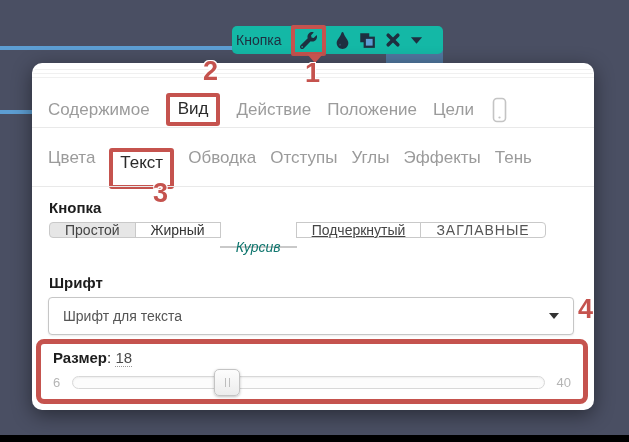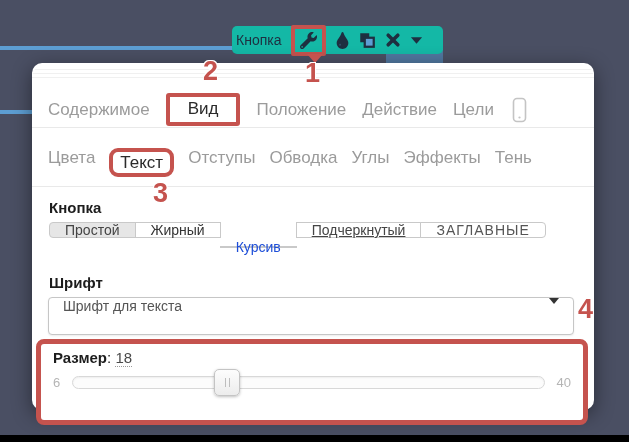--- a/index.html
+++ b/index.html
@@ -23,51 +23,51 @@
 
   
   .panel { position:absolute; left:32px; top:63px; width:562px; height:347px; background:#fff;
     border-radius:10px; box-shadow:0 5px 20px rgba(0,0,0,.45); }
   .top-lines { position:absolute; left:0; top:3px; width:100%; height:13px;
     background:repeating-linear-gradient(#fff 0 3px, #f0f0f0 3px 4px); border-radius:10px 10px 0 0; }
 
   .tabs-row { position:absolute; left:16px; top:30px; display:flex; align-items:center; gap:16px;
     font-size:17px; color:#9b9b9b; }
   .tabs-row .tab-item { cursor:pointer; white-space:nowrap; }
-  .hl-box { border:4px solid #c5534e; border-radius:3px; padding:2px 18px 3px; color:#2b2b2b; }
+  .hl-box { border:4px solid #c5534e; border-radius:3px; padding:2px 8px 3px; color:#2b2b2b; }
   .phone-icon-wrap { display:flex; align-items:center; margin-left:2px; }
 
   .sep { position:absolute; left:0; width:100%; height:0; border-top:1px solid #e9e9e9; }
   .sep1 { top:64px; } .sep2 { top:123px; }
 
   .subtabs-row { position:absolute; left:16px; top:85px; display:flex; gap:14px;
     font-size:17px; color:#9b9b9b; }
   .subtabs-row .subtab-item { cursor:pointer; white-space:nowrap; }
-  .hl-box2 { border:4px solid #c5534e; border-radius:9px; padding:1px 7px 0; color:#2b2b2b; }
+  .hl-box2 { border:4px solid #c5534e; border-radius:3px; padding:1px 7px 12px; color:#2b2b2b; }
 
   .section-title { position:absolute; left:17px; font-size:15px; font-weight:bold; color:#1d1d1d; }
   .style-title { top:136px; }
   .font-title  { top:211px; }
 
   .segmented { position:absolute; left:17px; top:159px; display:flex; height:16px; font-size:14px; color:#444;border-radius:8px; }
   .seg-btn { display:flex; align-items:center; padding:0 15px; border:1px solid #c9c9c9; background:#fff;
     margin-left:-1px; cursor:pointer; white-space:nowrap; }
   .seg-btn:first-child { margin-left:0; border-radius:4px 0 0 4px; background:#e6e6e6; }
   .seg-btn:last-child { border-radius:0 4px 4px 0; letter-spacing:1px; color:#555; }
   .seg-bold { font-weight:normal; color:#333; }
-  .seg-italic { color:#1d4ed8;margin-top:24px; }
+  .seg-italic { font-style:italic; color:#0f766e;margin-top:24px; }
   .seg-underline { text-decoration:underline; }
 
   .font-select { position:absolute; left:16px; top:234px; width:526px; height:38px; background:#fff;
     border:1px solid #c6c6c6; border-radius:4px; box-shadow:0 1px 2px rgba(0,0,0,.08);
-    display:flex; padding:0 14px; font-size:14px; color:#555; cursor:pointer; }
+    display:flex; align-items:center; padding:0 14px; font-size:14px; color:#555; cursor:pointer; }
   .font-select .caret { margin-left:auto; width:0; height:0; border-left:5px solid transparent;
     border-right:5px solid transparent; border-top:6px solid #333; }
 
-  .size-box { position:absolute; left:4px; top:276px; width:552px; height:86px;
+  .size-box { position:absolute; left:4px; top:276px; width:552px; height:65px;
     border:5px solid #c5534e; border-radius:8px; padding:5px 12px 0 12px; background:#fff; }
   .size-label-row { font-size:15px; color:#1d1d1d; }
   .size-label { font-weight:bold; }
   .size-value { color:#4a4a4a; border-bottom:1px dotted #9a9a9a; cursor:text; }
   .slider-row { display:flex; align-items:center; gap:12px; margin-top:9px; }
   .slider-min,.slider-max { font-size:13px; color:#b5b5b5; }
   .slider-track { position:relative; flex:1; height:13px; border:1px solid #d8d8d8; border-radius:7px;
     background:#fcfcfc; box-shadow:inset 0 1px 2px rgba(0,0,0,.06); }
   .slider-handle { position:absolute; top:-8px; width:26px; height:27px; border:1px solid #c4c4c4;
     border-radius:5px; background:linear-gradient(#fdfdfd,#ececec); box-shadow:0 1px 3px rgba(0,0,0,.25);
@@ -125,38 +125,38 @@
         </svg>
     </span>
   </div>
 
   <div class="panel">
     <div class="top-lines"></div>
 
     <div class="tabs-row">
       <span class="tab-item">Содержимое</span>
       <span class="tab-item hl-box">Вид</span>
+      <span class="tab-item">Действие</span>
       <span class="tab-item">Положение</span>
-      <span class="tab-item">Действие</span>
       <span class="tab-item">Цели</span>
       <span class="phone-icon-wrap">
         <svg width="15" height="26" viewBox="0 0 15 26">
             <rect x="1.5" y="1.5" width="12" height="23" rx="3.5" fill="none" stroke="#c4c4c4" stroke-width="1.6"></rect>
             <circle cx="7.5" cy="20.5" r="1.1" fill="#c4c4c4"></circle>
           </svg>
       </span>
     </div>
 
     <div class="sep sep1"></div>
 
     <div class="subtabs-row">
       <span class="subtab-item">Цвета</span>
       <span class="subtab-item hl-box2">Текст</span>
+      <span class="subtab-item">Обводка</span>
       <span class="subtab-item">Отступы</span>
-      <span class="subtab-item">Обводка</span>
       <span class="subtab-item">Углы</span>
       <span class="subtab-item">Эффекты</span>
       <span class="subtab-item">Тень</span>
     </div>
 
     <div class="sep sep2"></div>
 
     <div class="section-title style-title">Кнопка</div>
 
     <div class="segmented">

